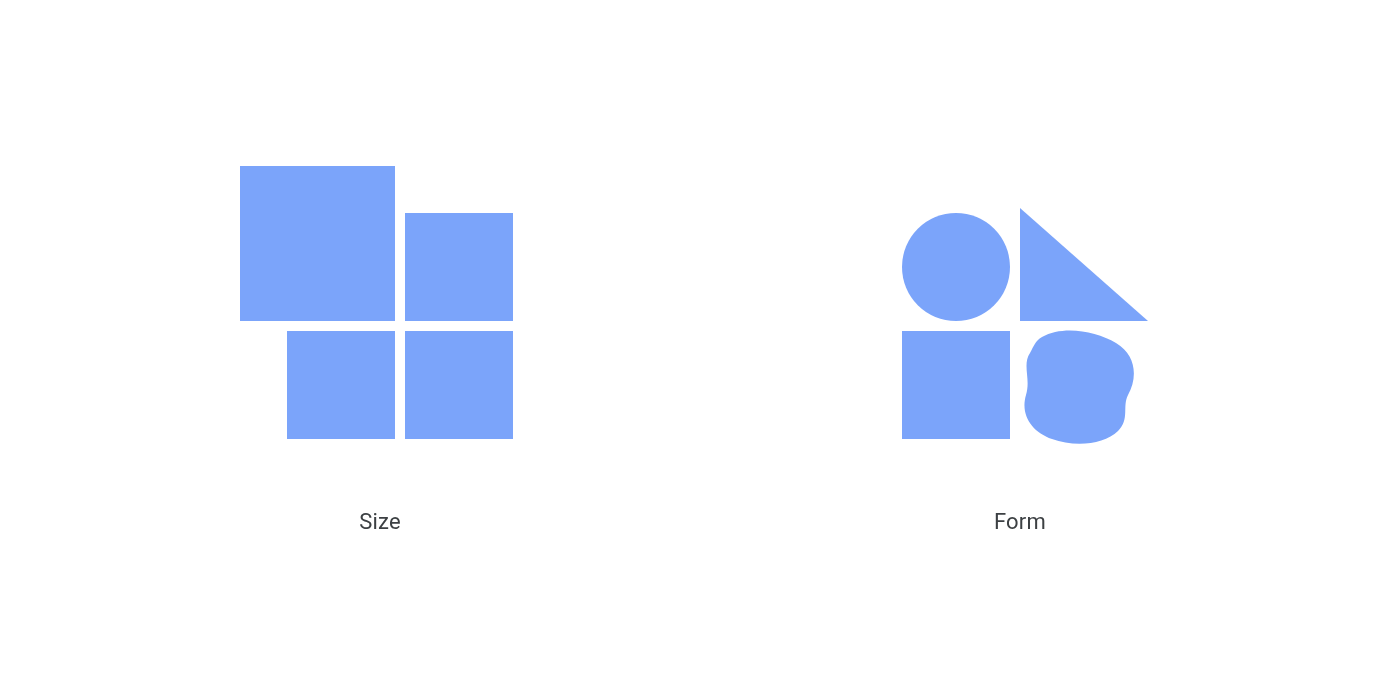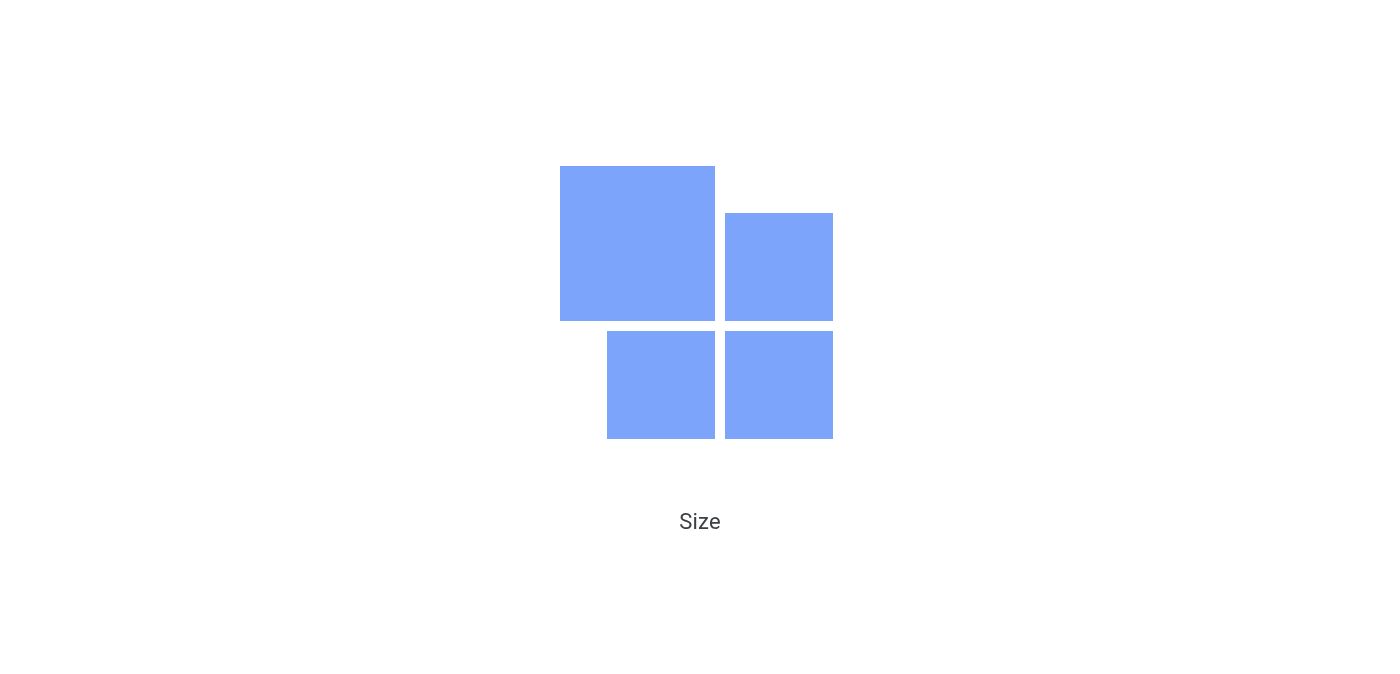--- a/index.html
+++ b/index.html
@@ -142,15 +142,28 @@
   <div class="panel">
     <div class="graphic">
       <div class="size-big" style="background:#7ba4fa"></div>
       <div class="size-small-top" style="background:#7ba4fa"></div>
       <div class="size-small-bl" style="background:#7ba4fa"></div>
       <div class="size-small-br" style="background:#7ba4fa"></div>
     </div>
     <div class="label">Size</div>
   </div>
 
+  <div class="panel">
+    <div class="graphic">
+      <div class="form-circle" style="background:#7ba4fa"></div>
+      <svg class="form-triangle-svg" viewBox="0 0 128 113">
+        <path d="M 0 113 L 0 0 L 128 113 Z" fill="#7ba4fa"></path>
+      </svg>
+      <div class="form-square" style="background:#7ba4fa"></div>
+      <svg class="form-blob" viewBox="0 0 122 116">
+        <path d="M 24 8 C 45 -4 78 2 98 14 C 118 26 120 48 110 66 C 104 78 112 90 100 102 C 86 116 56 118 34 110 C 14 103 2 86 8 66 C 13 50 4 36 12 24 C 16 17 17 12 24 8 Z" fill="#7ba4fa"></path>
+      </svg>
+    </div>
+    <div class="label">Form</div>
+  </div>
 
 
 </div>
 
 </body></html>

